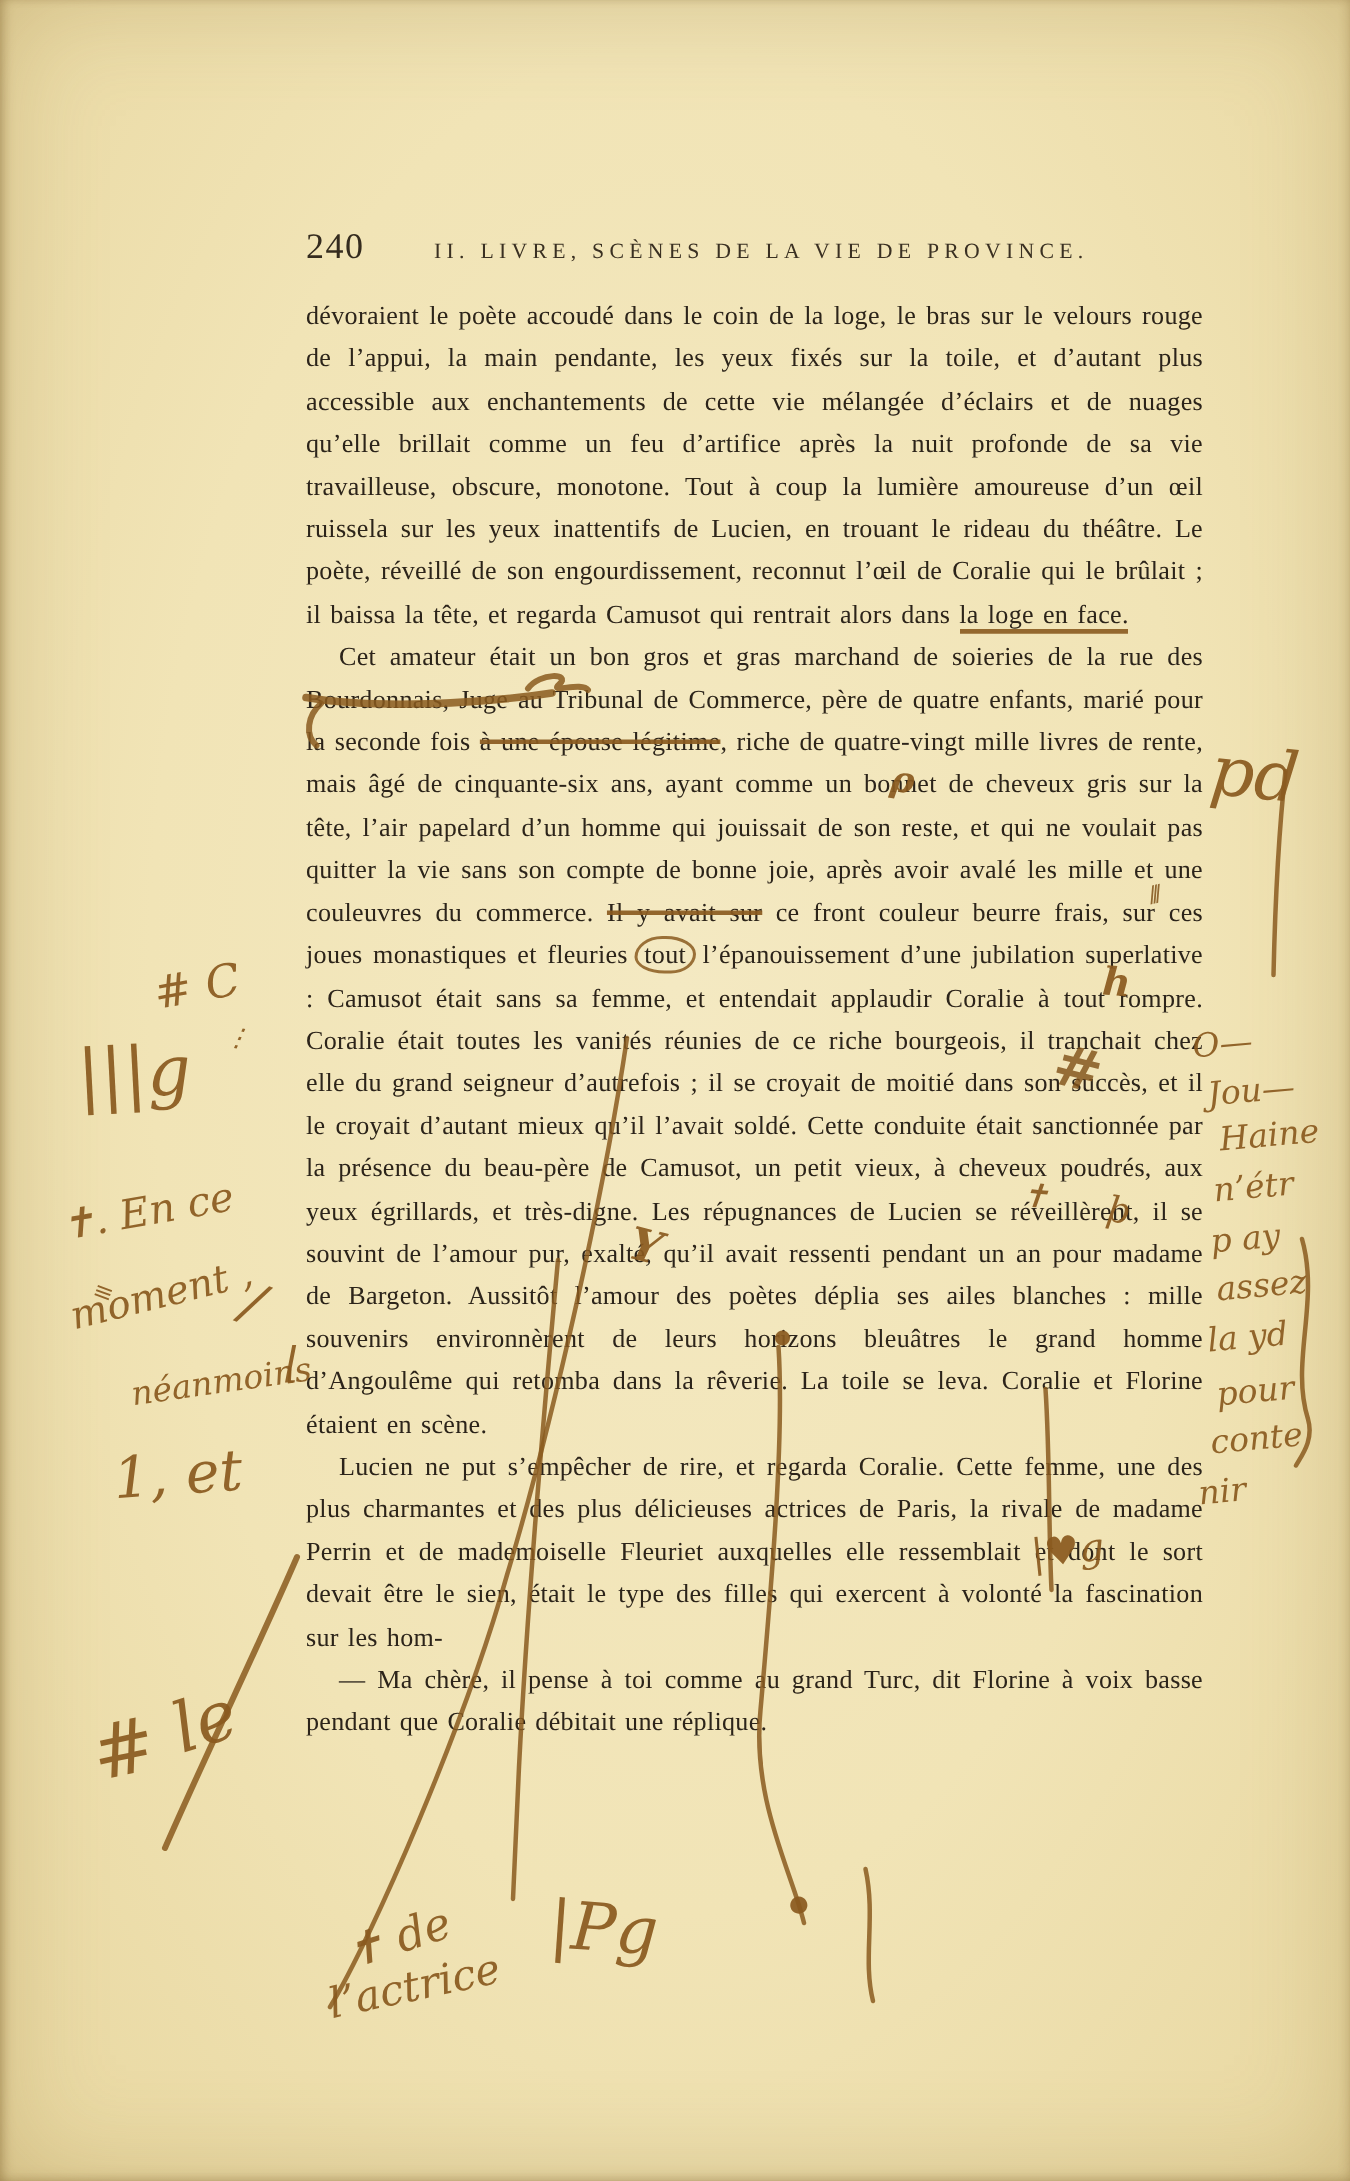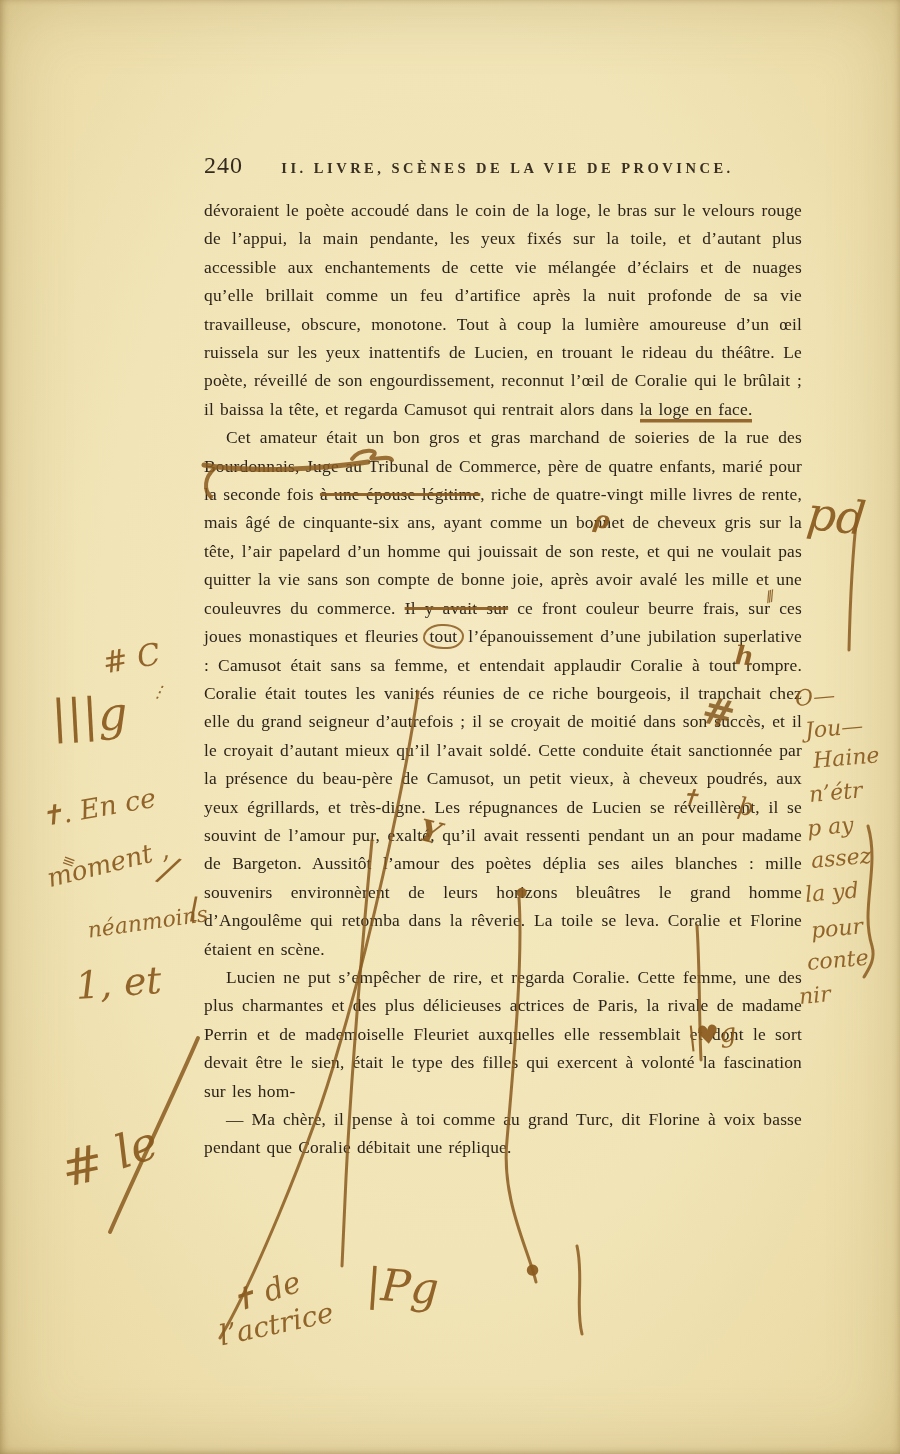--- a/index.html
+++ b/index.html
@@ -5,21 +5,21 @@
   html,body{margin:0;padding:0;background:#d8c896;}
   .page{
     position:relative; width:900px; height:1454px; overflow:hidden;
     background:radial-gradient(ellipse at 50% 45%, #f4e9c2 0%, #f1e4b6 55%, #e8d7a0 100%);
     box-shadow:inset 0 0 70px rgba(150,120,55,.30), inset 5px 0 8px -3px rgba(120,90,40,.40),
                inset -3px 0 8px -3px rgba(120,90,40,.25), inset 0 -4px 10px -4px rgba(120,90,40,.3);
     font-family:"Liberation Serif", serif; color:#2c241a;
   }
   .header{ position:absolute; left:204px; top:152px; width:598px; display:flex; align-items:baseline; }
   .page-number{ font-size:24px; letter-spacing:1px; color:#342b1e; }
-  .running-title{ flex:1; text-align:center; font-size:14.5px; font-weight:bold; letter-spacing:3.5px; color:#3a3022; padding-right:30px; }
+  .running-title{ flex:1; text-align:center; font-size:14.5px; font-weight:normal; letter-spacing:3.5px; color:#3a3022; padding-right:30px; }
   .text-block{ position:absolute; left:204px; top:196px; width:598px; z-index:1;
     font-size:17.4px; line-height:28.4px; text-align:justify; letter-spacing:.2px; word-spacing:1.5px; }
   .text-block p{ margin:0; }
   .text-block p.indent{ text-indent:22px; }
   
   .mark-strike{ text-decoration:line-through; text-decoration-color:rgba(138,90,31,.92); text-decoration-thickness:3px; }
   .mark-underline{ box-shadow:0 3.5px 0 rgba(138,90,31,.90); }
   .mark-circle{ border:2.5px solid rgba(138,90,31,.85); border-radius:55% 60% 50% 60%/70% 60% 65% 55%; padding:0 5px 1px 5px; margin:0 -3px; }
   .mark-hash{ position:relative; }
   .mark-hash::after{ content:"#"; position:absolute; left:-2px; top:-15px; transform:rotate(14deg);

